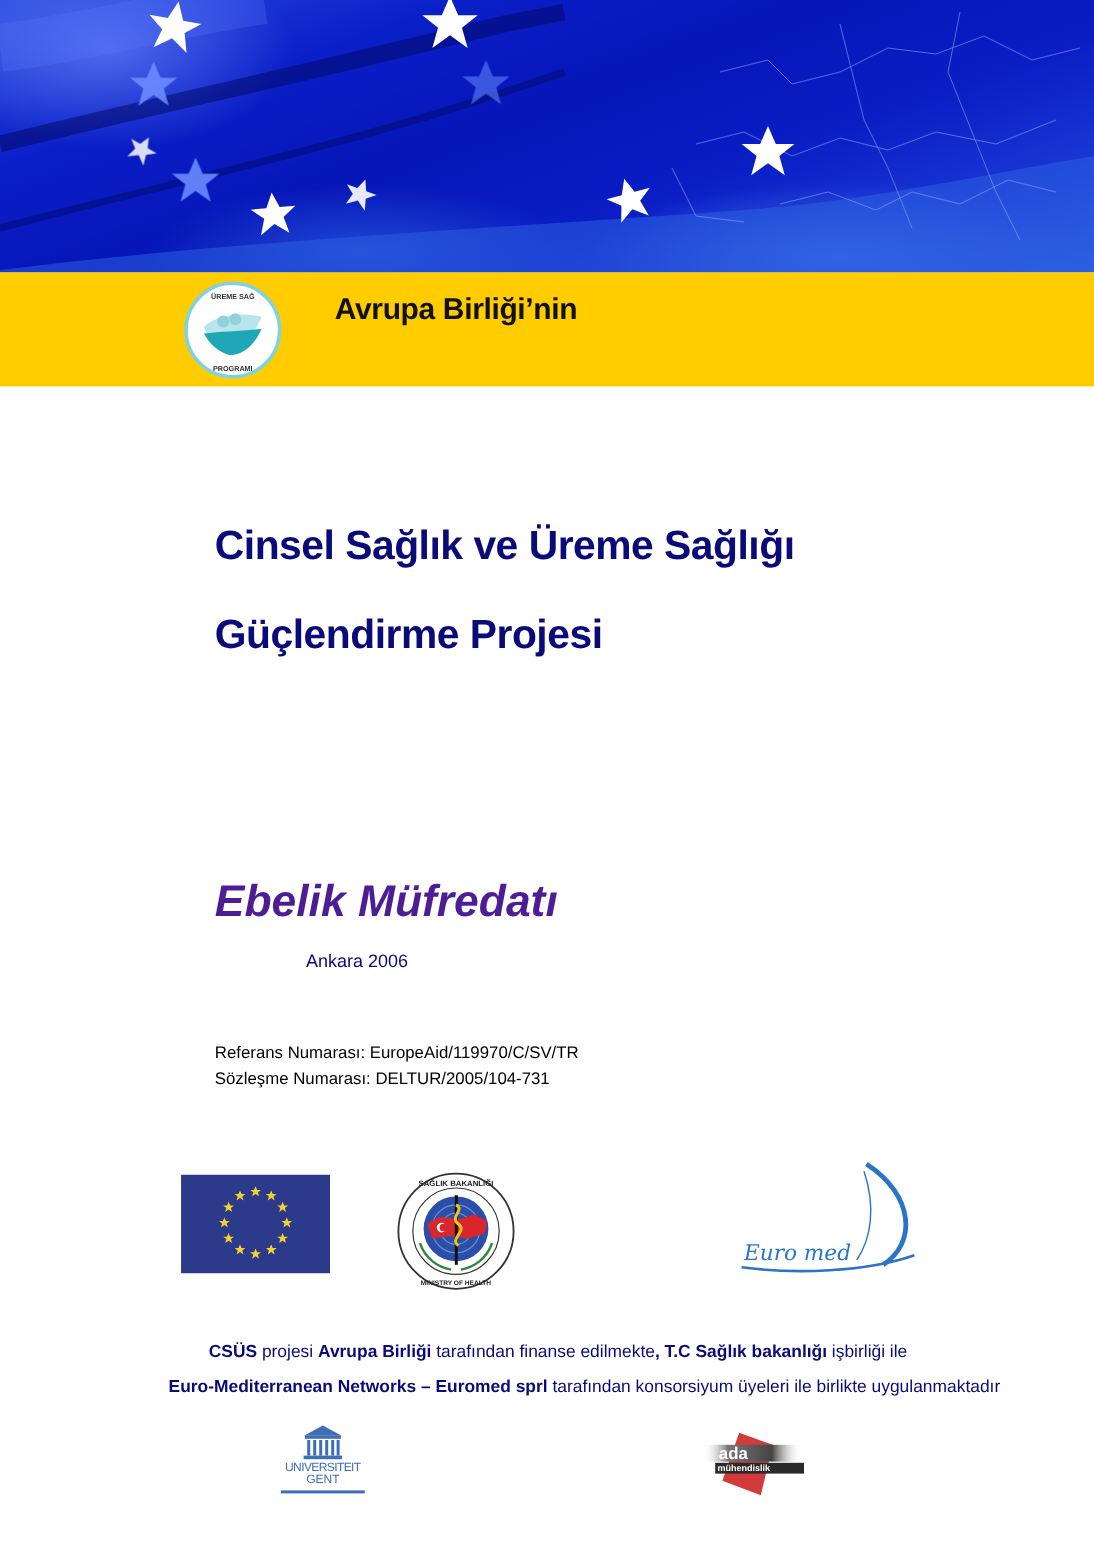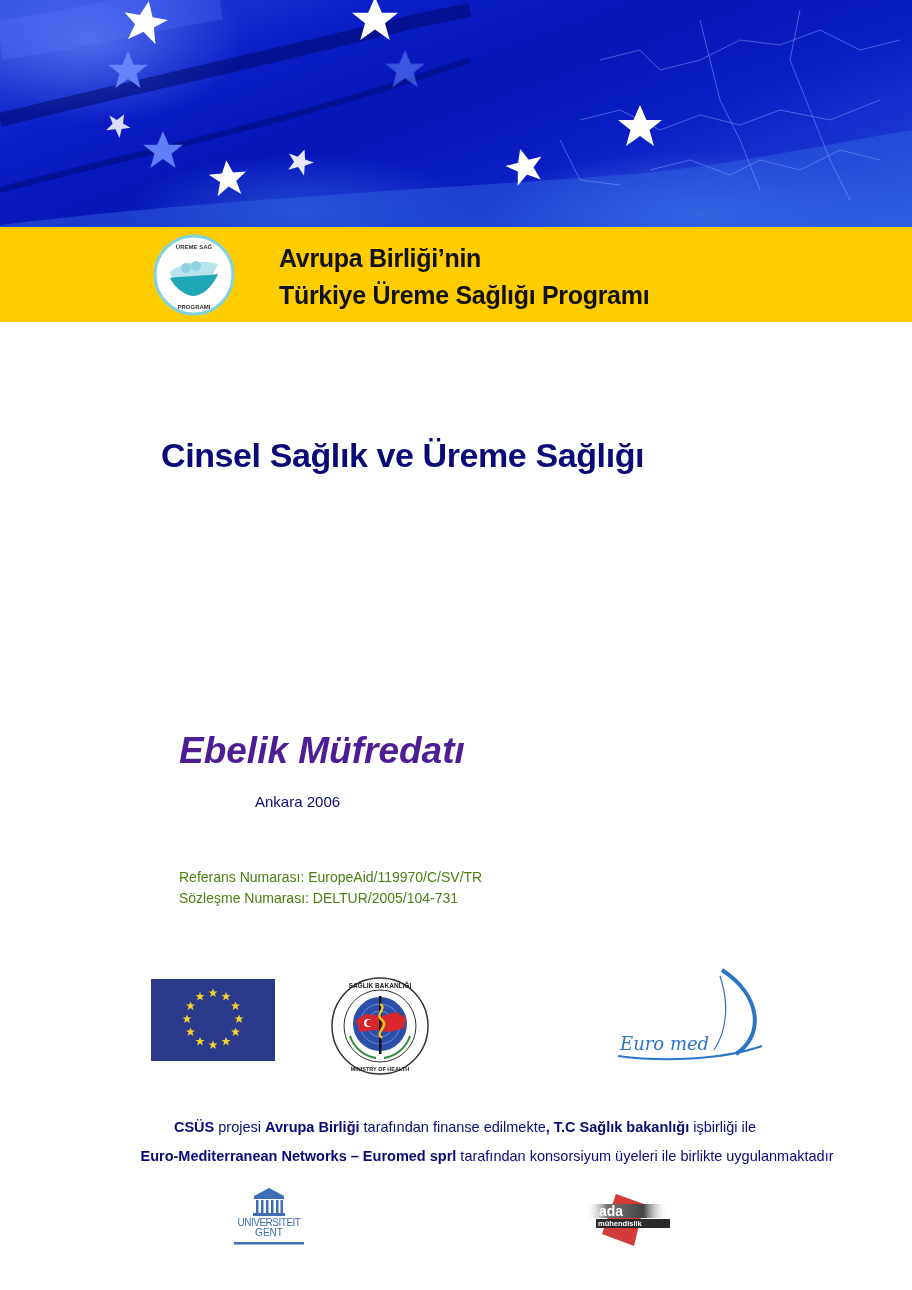--- a/index.html
+++ b/index.html
@@ -27,36 +27,36 @@
     .band-title {
       position: absolute; left: 262px; top: 13px; color: #111111;
       font-family: "Liberation Sans", sans-serif; font-weight: bold; font-size: 25px; line-height: 37px;
       letter-spacing: -0.3px;
       margin-left: 17px;
     }
     .band-title div { white-space: nowrap; }
 
     
     .main-title {
-      position: absolute; left: 161px; top: 418px; color: #0a0a78;
+      position: absolute; left: 179px; top: 418px; color: #0a0a78;
       font-family: "Liberation Sans", sans-serif; font-weight: bold; font-size: 34px; line-height: 74px;
       letter-spacing: -0.4px;
     }
     .main-title div { white-space: nowrap; }
 
     .subtitle {
       position: absolute; left: 179px; top: 730px; color: #4c1d95;
       font-family: "Liberation Sans", sans-serif; font-weight: bold; font-style: italic; font-size: 37px;
       white-space: nowrap;
     }
     .place-date {
       position: absolute; left: 234px; top: 793px; color: #0a0a78; font-size: 15px; white-space: nowrap; margin-left: 21px;
     }
     .refs {
-      position: absolute; left: 179px; top: 867px; color: #4d7c0f; font-size: 14px; line-height: 21px;
+      position: absolute; left: 179px; top: 867px; color: #000000; font-size: 14px; line-height: 21px;
     }
     .refs div { white-space: nowrap; }
 
     
     .eu-flag {
       position: absolute; left: 151px; top: 979px; width: 124px; height: 82px; background: #2b3a8a;
     }
     .moh-seal { position: absolute; left: 330px; top: 976px; width: 100px; height: 100px; }
     .euromed-logo { position: absolute; left: 612px; top: 966px; width: 160px; height: 100px; }
 
@@ -121,26 +121,26 @@
     <circle cx="42" cy="41" r="28" fill="#ffffff"></circle>
     <path d="M18,38 C30,28 50,26 66,30 C60,44 52,56 42,60 C30,58 22,50 18,38 Z" fill="#b8e4ec"></path>
     <circle cx="34" cy="34" r="5" fill="#8fd2de"></circle>
     <circle cx="44" cy="32" r="5" fill="#8fd2de"></circle>
     <path d="M18,44 C32,42 52,42 66,40 C60,54 50,62 40,62 C30,60 22,52 18,44 Z" fill="#1fa7b8"></path>
     <text x="42" y="15" font-size="6" text-anchor="middle" fill="#333" font-family="Liberation Sans, sans-serif" font-weight="bold">ÜREME SAĞ</text>
     <text x="42" y="75" font-size="6" text-anchor="middle" fill="#333" font-family="Liberation Sans, sans-serif" font-weight="bold">PROGRAMI</text>
   </svg>
   <div class="band-title">
     <div>Avrupa Birliği’nin</div>
-    <div>Türkiye Üreme Sağlığı Programı</div>
   </div>
 </div>
 
 <div class="main-title">
   <div>Cinsel Sağlık ve Üreme Sağlığı</div>
+  <div>Güçlendirme Projesi</div>
 </div>
 
 <div class="subtitle">Ebelik Müfredatı</div>
 <div class="place-date">Ankara 2006</div>
 
 <div class="refs">
   <div>Referans Numarası: EuropeAid/119970/C/SV/TR</div>
   <div>Sözleşme Numarası: DELTUR/2005/104-731</div>
 </div>
 

